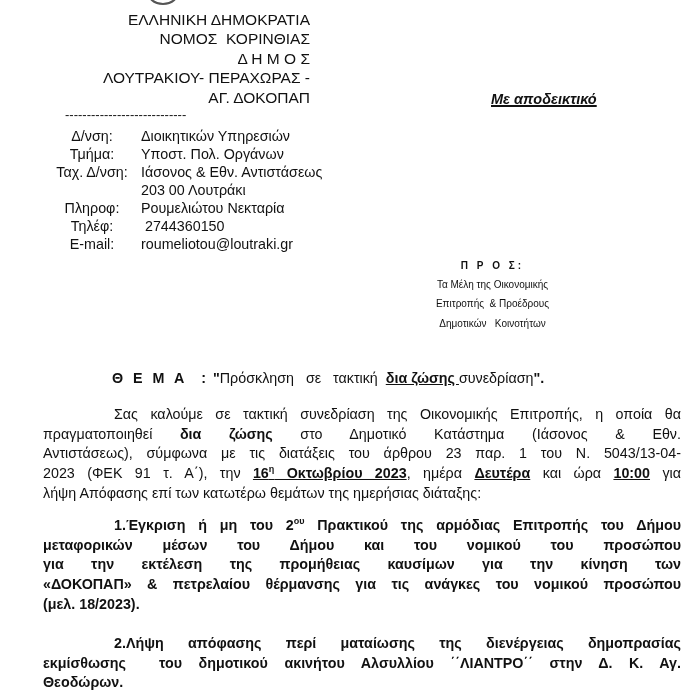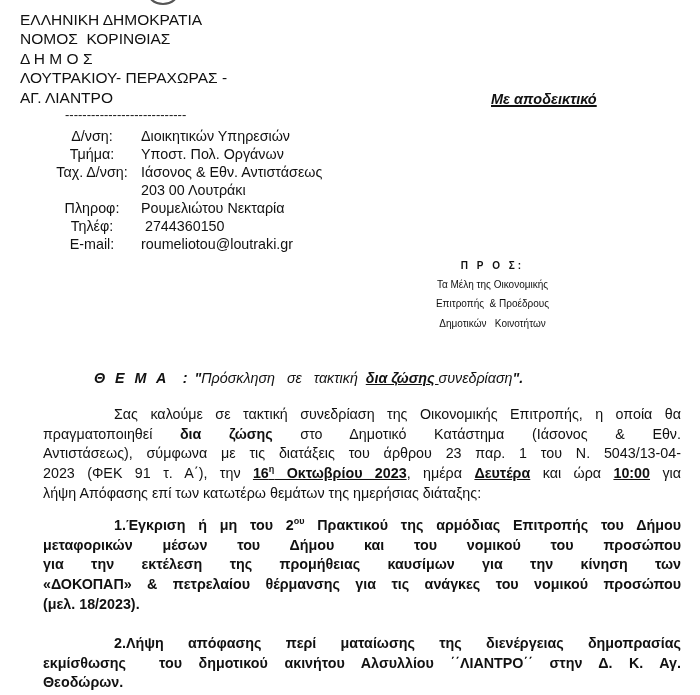--- a/index.html
+++ b/index.html
@@ -1,29 +1,29 @@
 <!DOCTYPE html>
 <html><head>
 <meta charset="utf-8">
 <style>
   html, body { margin:0; padding:0; background:#ffffff; }
   body { width:700px; height:695px; overflow:hidden; position:relative;
          font-family:"Liberation Sans", sans-serif; color:#111; }
   .abs { position:absolute; }
   .emblem { left:143px; top:-16px; width:40px; height:22px; }
-  .hdr { left:20px; top:10px; width:290px; text-align:left; font-size:15.5px; line-height:19.4px; color:#111; }
+  .hdr { left:20px; top:10px; width:290px; text-align:right; font-size:15.5px; line-height:19.4px; color:#111; }
   .hdr div { white-space:pre; }
   .dashes { left:65px; top:107px; font-size:13px; letter-spacing:0px; }
   .proof { left:443px; top:91px; font-size:14.5px; font-weight:bold; font-style:italic; text-decoration:underline; text-decoration-thickness:2px;margin-left:48px; }
   .info { left:43px; top:127px; font-size:14.3px; line-height:18px; }
   .info .row { display:flex; }
   .info .lbl { width:98px;text-align:center; }
   .to { left:360px; top:256px; width:265px; text-align:center; font-size:10px; line-height:19.2px; }
   .to .title { font-weight:bold; letter-spacing:3px; }
-  .subject { left:94px; top:370px; font-size:14.3px; white-space:pre;font-style:italic; }
+  .subject { left:112px; top:370px; font-size:14.3px; white-space:pre; }
   .subject b { letter-spacing:3px; }
   .u { text-decoration:underline; }
   .para { left:43px; top:405px; width:638px; font-size:14.3px; line-height:19.7px; text-align:justify; }
   .para p { margin:0; text-align:justify; text-align-last:justify; }
   .para p.last { text-align-last:left; }
   .indent { text-indent:71px; }
   .item { left:43px; width:638px; font-size:14.3px; line-height:19.7px; font-weight:bold; }
   .item p { margin:0; text-align:justify; text-align-last:justify; }
   .item p.last { text-align-last:left; }
   .item1 { top:516px; }
@@ -37,21 +37,21 @@
   <ellipse cx="20" cy="6" rx="16" ry="14" fill="none" stroke="#555" stroke-width="2"></ellipse>
   <rect x="13" y="0" width="14" height="14" rx="3" fill="#777"></rect>
   <rect x="18" y="0" width="4" height="14" fill="#ddd"></rect>
 </svg>
 
 <div class="abs hdr">
   <div>ΕΛΛΗΝΙΚΗ ΔΗΜΟΚΡΑΤΙΑ</div>
   <div>ΝΟΜΟΣ  ΚΟΡΙΝΘΙΑΣ</div>
   <div>Δ Η Μ Ο Σ</div>
   <div>ΛΟΥΤΡΑΚΙΟΥ- ΠΕΡΑΧΩΡΑΣ -</div>
-  <div>ΑΓ. ΛΙΑΝΤΡΟ</div>
+  <div>ΑΓ. ΔΟΚΟΠΑΠ</div>
 </div>
 <div class="abs dashes">----------------------------</div>
 
 <div class="abs proof">Με αποδεικτικό</div>
 
 <div class="abs info">
   <div class="row">
       <span class="lbl">Δ/νση:</span>
       <span>Διοικητικών Υπηρεσιών</span>
     </div>

